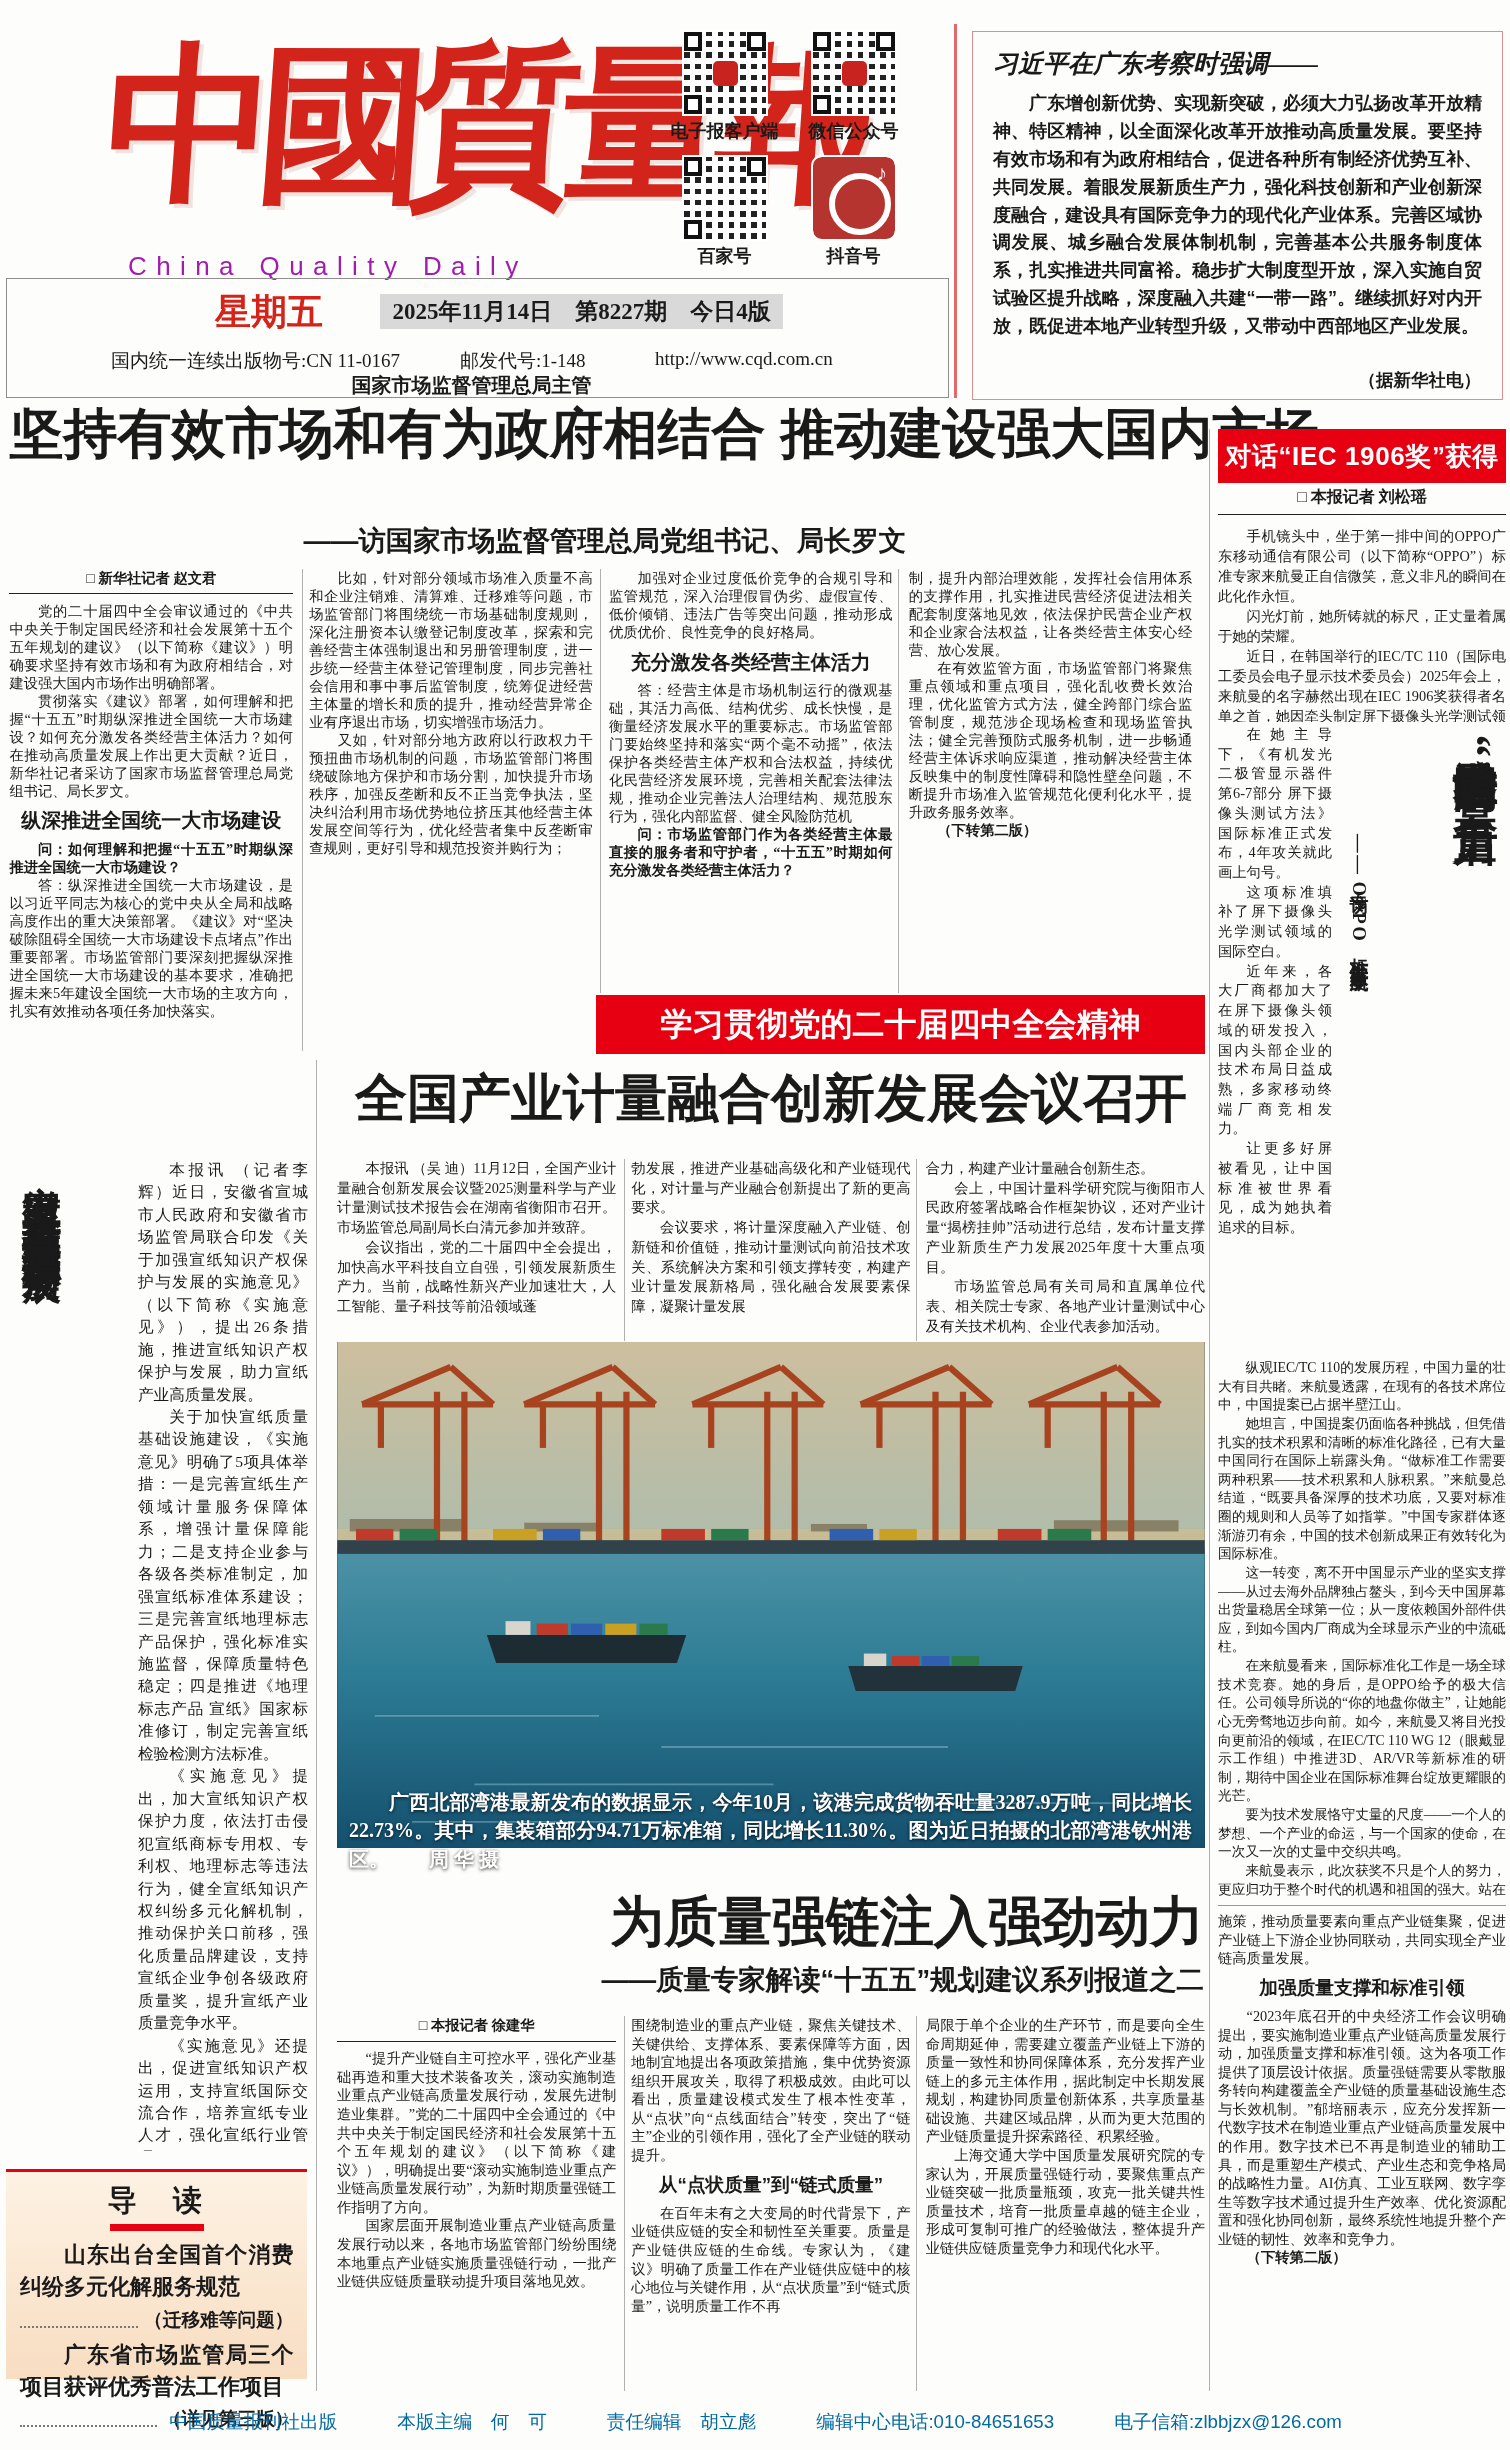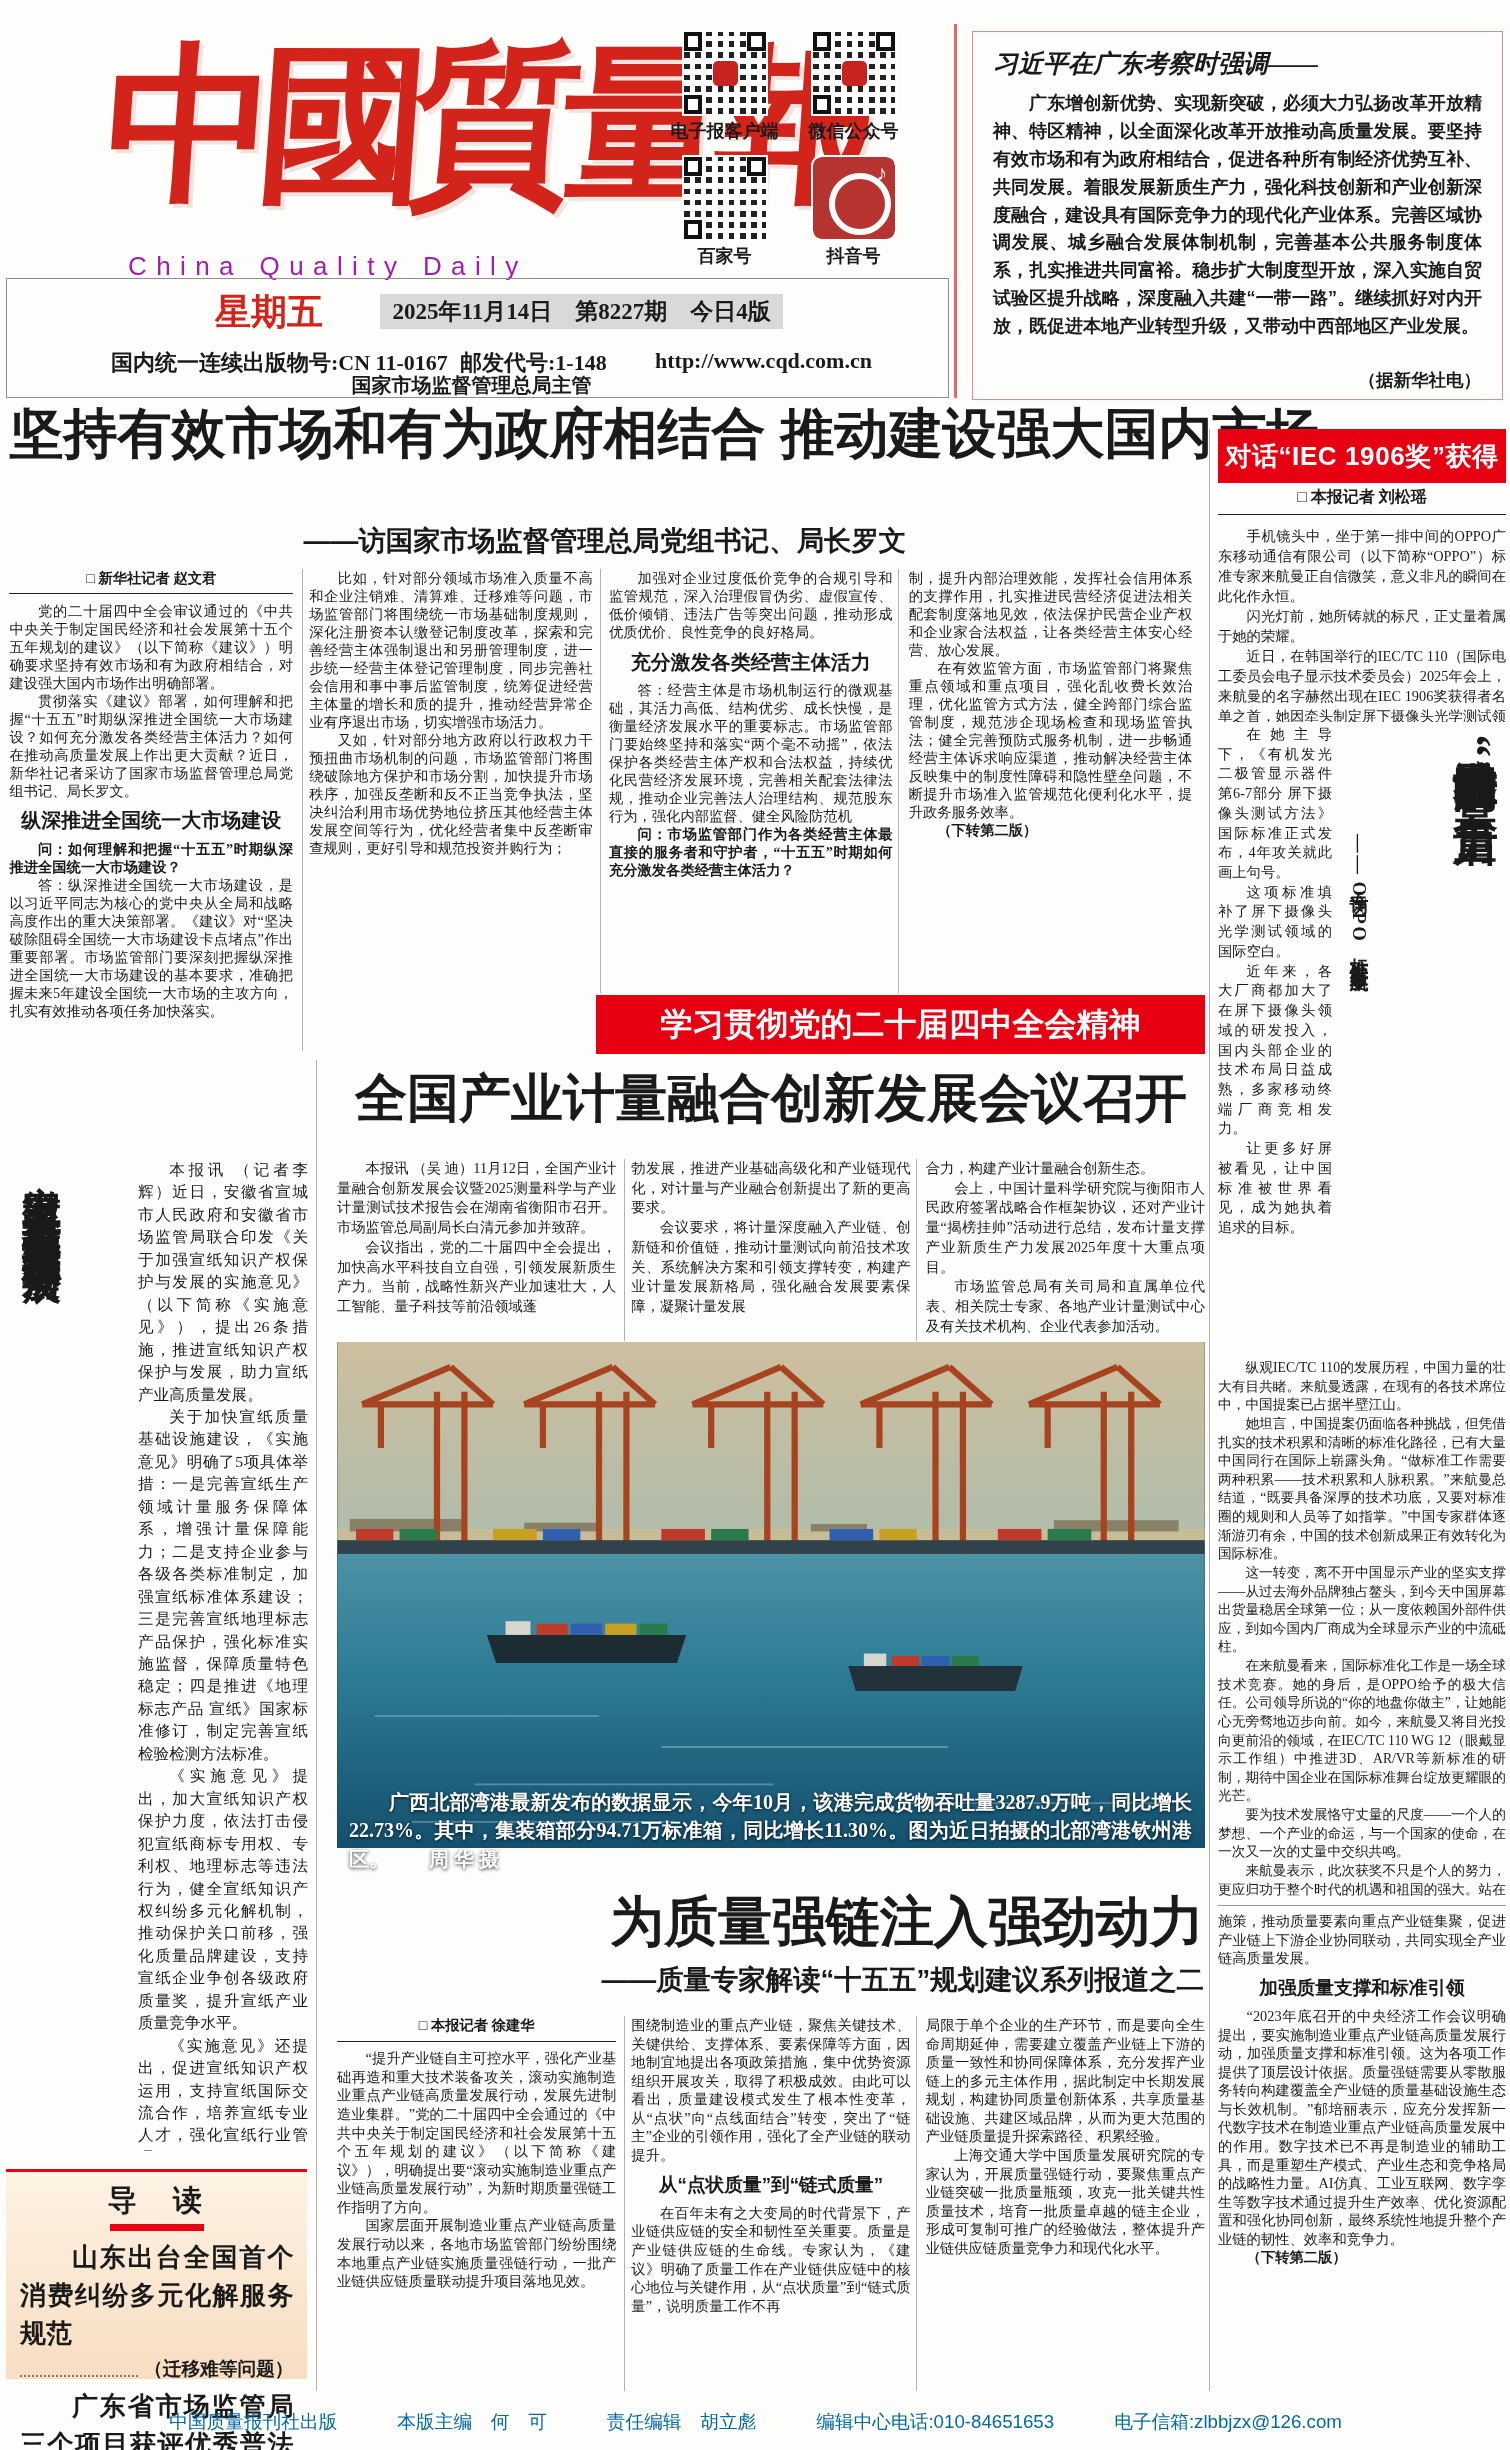--- a/index.html
+++ b/index.html
@@ -33,21 +33,21 @@
      padding:15px 20px;}
   #xi-kicker{font-size:25px;font-weight:bold;font-style:italic;margin-bottom:10px;}
   #xi-body{font-size:18px;line-height:1.55;font-weight:bold;text-align:justify;text-indent:2em;
      font-family:"Liberation Sans",sans-serif;}
   #xi-credit{position:absolute;right:21px;bottom:7.5px;font-size:17.5px;font-weight:bold;}
   
   #date-box{left:6.2px;top:278px;width:943px;height:120px;border:1.9px solid #8e8e8e;box-sizing:border-box;}
   #weekday{left:215px;top:288px;font-size:36px;font-weight:900;color:#d2241a;}
   #issue-chip{left:380px;top:294px;height:35px;line-height:35px;background:#d9d9d9;padding:0 12.5px;
      font-size:23px;font-weight:bold;}
-  .dateline{top:348px;font-size:22px;font-weight:bold;}
+  .dateline{top:348px;font-size:19px;font-weight:normal;}
   #supervisor{left:0;top:372px;width:943px;text-align:center;font-size:20px;font-weight:bold;}
   
   #lead-headline{left:9.4px;top:405px;width:1191px;text-align:center;font-size:54px;font-weight:900;
      line-height:1.05;white-space:nowrap;}
   #lead-subtitle{left:9.4px;top:523px;width:1191px;text-align:center;font-size:27.4px;font-weight:bold;}
   #dialog-kicker{left:1218px;top:429px;width:288px;height:54px;background:#e60012;color:#fff;
      text-align:center;line-height:54px;font-size:26px;font-weight:bold;letter-spacing:0.6px;}
   .cols{display:flex;}
   .col{overflow:hidden;}
   p.body{margin:0;text-indent:2em;text-align:justify;}
@@ -72,21 +72,21 @@
   #photo-credit{margin-left:35px;white-space:nowrap;}
   
   #anhui-headline{left:15px;top:1155px;height:961px;writing-mode:vertical-rl;font-size:39px;font-weight:900;
      letter-spacing:3.7px;line-height:1.35;}
   #anhui-body{left:138px;top:1159px;width:170px;height:992px;font-size:15.6px;line-height:1.44;overflow:hidden;}
   
   #guide-box{left:6.2px;top:2169px;width:301px;height:210px;background:linear-gradient(#fdf2e4,#f8ddc1);
      border-top:3.7px solid #e60012;box-sizing:border-box;padding:8.7px 13.7px;}
   #guide-title{text-align:center;font-size:29px;font-weight:900;letter-spacing:3.7px;}
   #guide-bar{width:94px;height:6.2px;background:#e60012;margin:3.7px auto 8.7px;}
-  .guide-item-text{font-size:26px;font-weight:bold;line-height:1.45;text-indent:2em;text-align:justify;}
+  .guide-item-text{font-size:22px;font-weight:bold;line-height:1.45;text-indent:2em;text-align:justify;}
   .guide-ref-row{display:flex;align-items:flex-end;margin:3.7px 0 6.2px;}
   .guide-leader{flex:1;border-bottom:2.5px dotted #777;margin:0 6.2px 5px 0;}
   .guide-ref{font-size:18.7px;font-weight:bold;white-space:nowrap;}
   
   #chain-headline{left:337px;top:1886px;width:867px;text-align:right;font-size:54px;font-weight:900;white-space:nowrap;}
   #chain-subtitle{left:337px;top:1962px;width:867px;text-align:right;font-size:27.4px;font-weight:bold;}
   #chain-cols{left:337px;top:2016px;width:868px;height:375px;gap:15px;font-size:14.3px;line-height:1.3;}
   #chain-cols .col{flex:1;}
   #chain-cols .subhead{font-size:18.7px;}
   #chain-col4{left:1218px;top:1912px;width:288px;height:480px;font-size:14.3px;line-height:1.3;overflow:hidden;}

